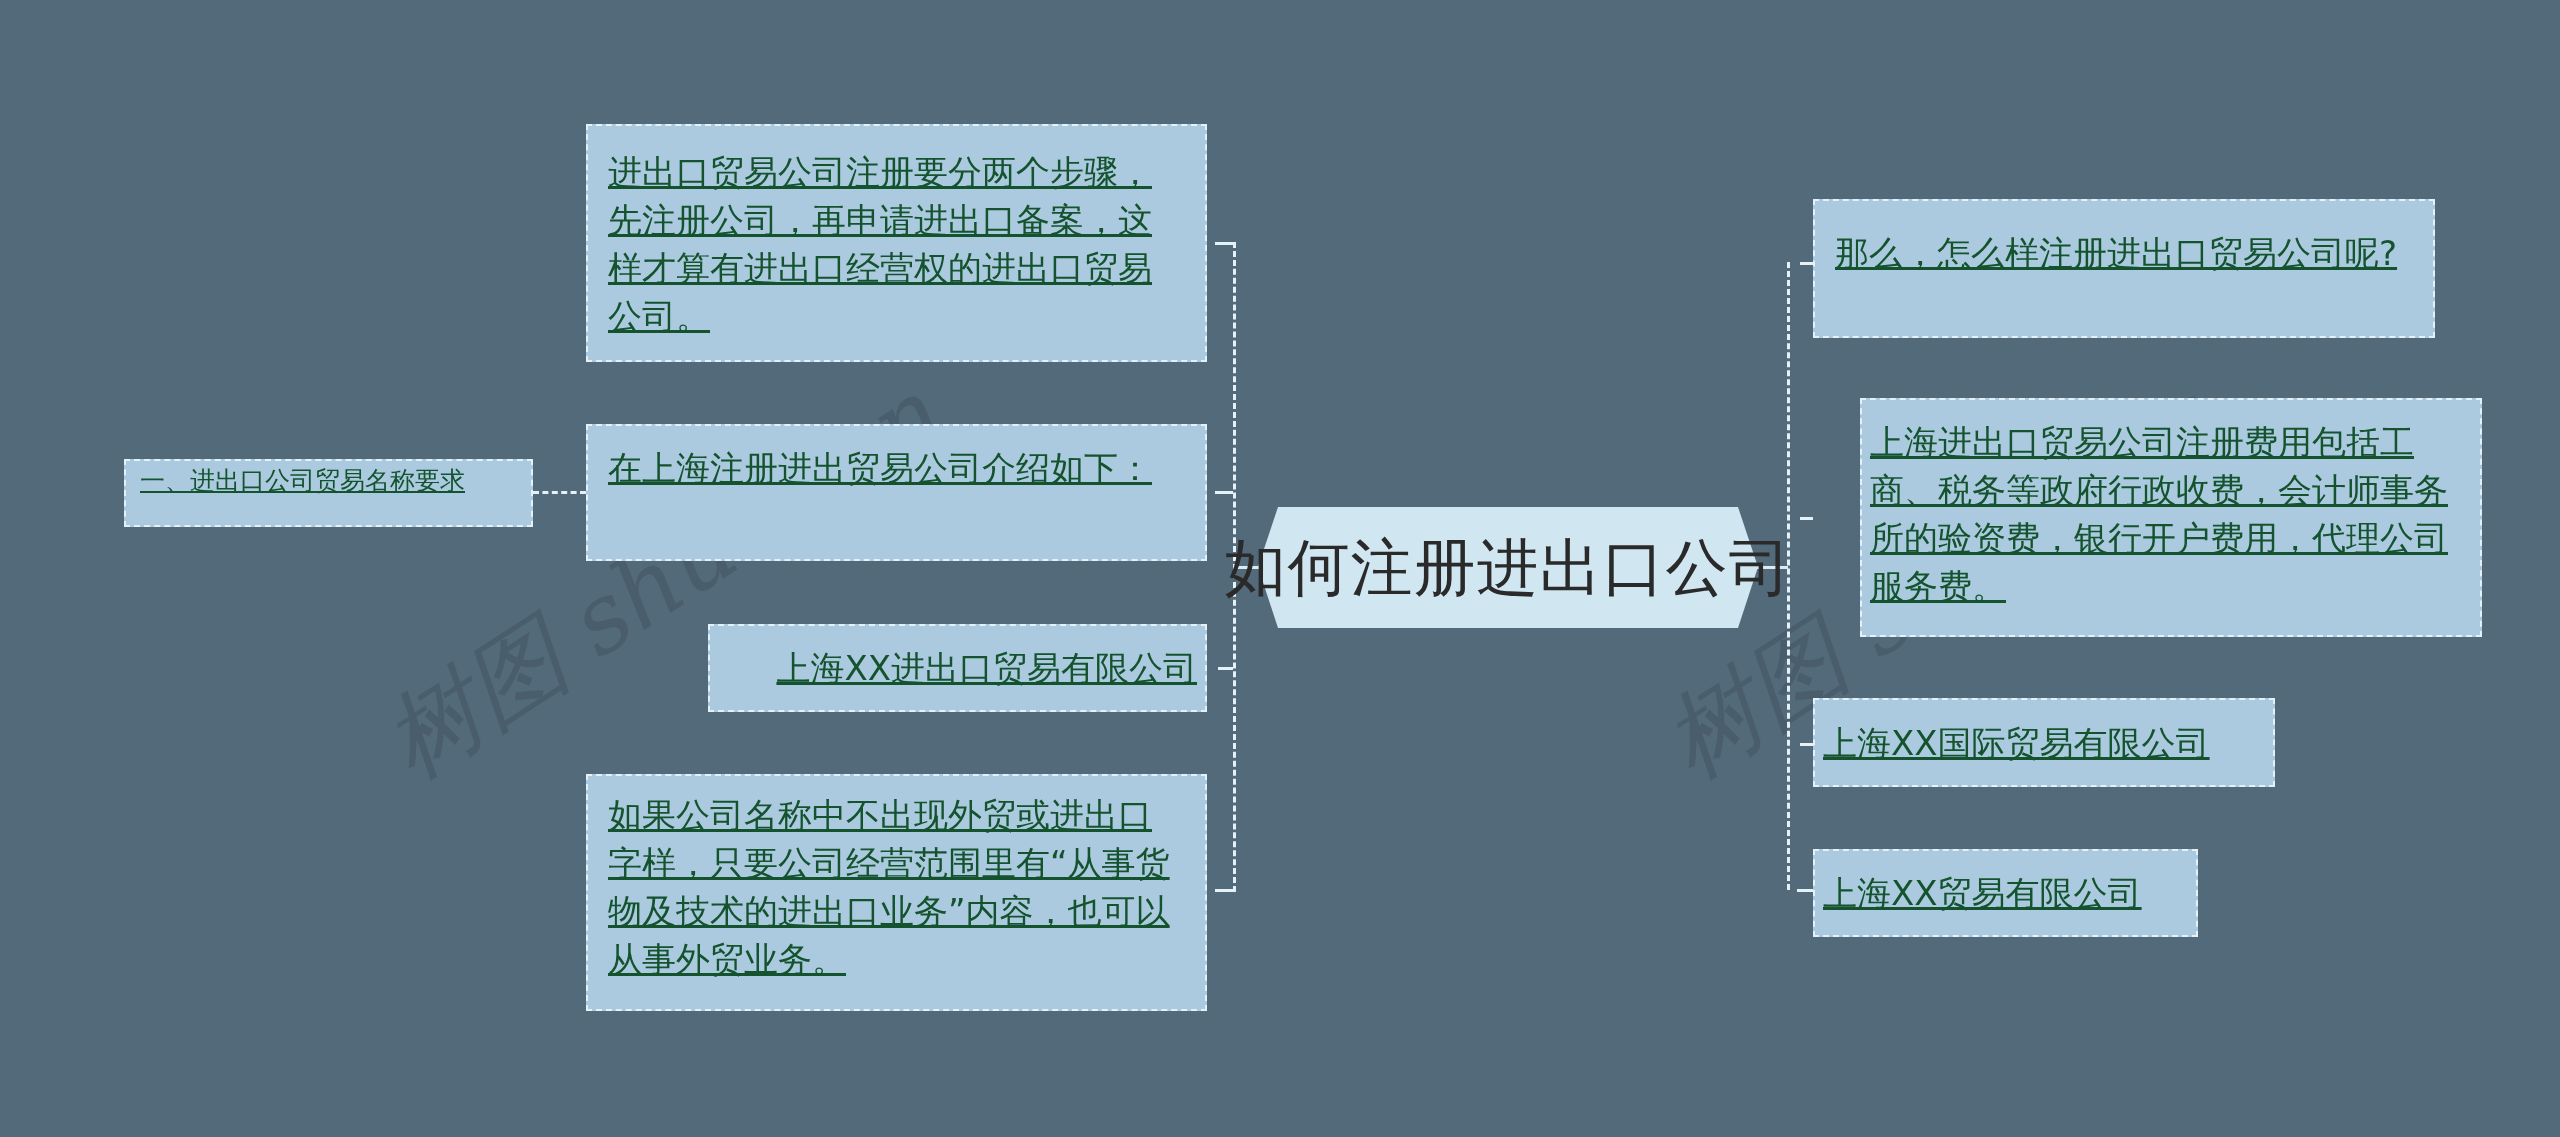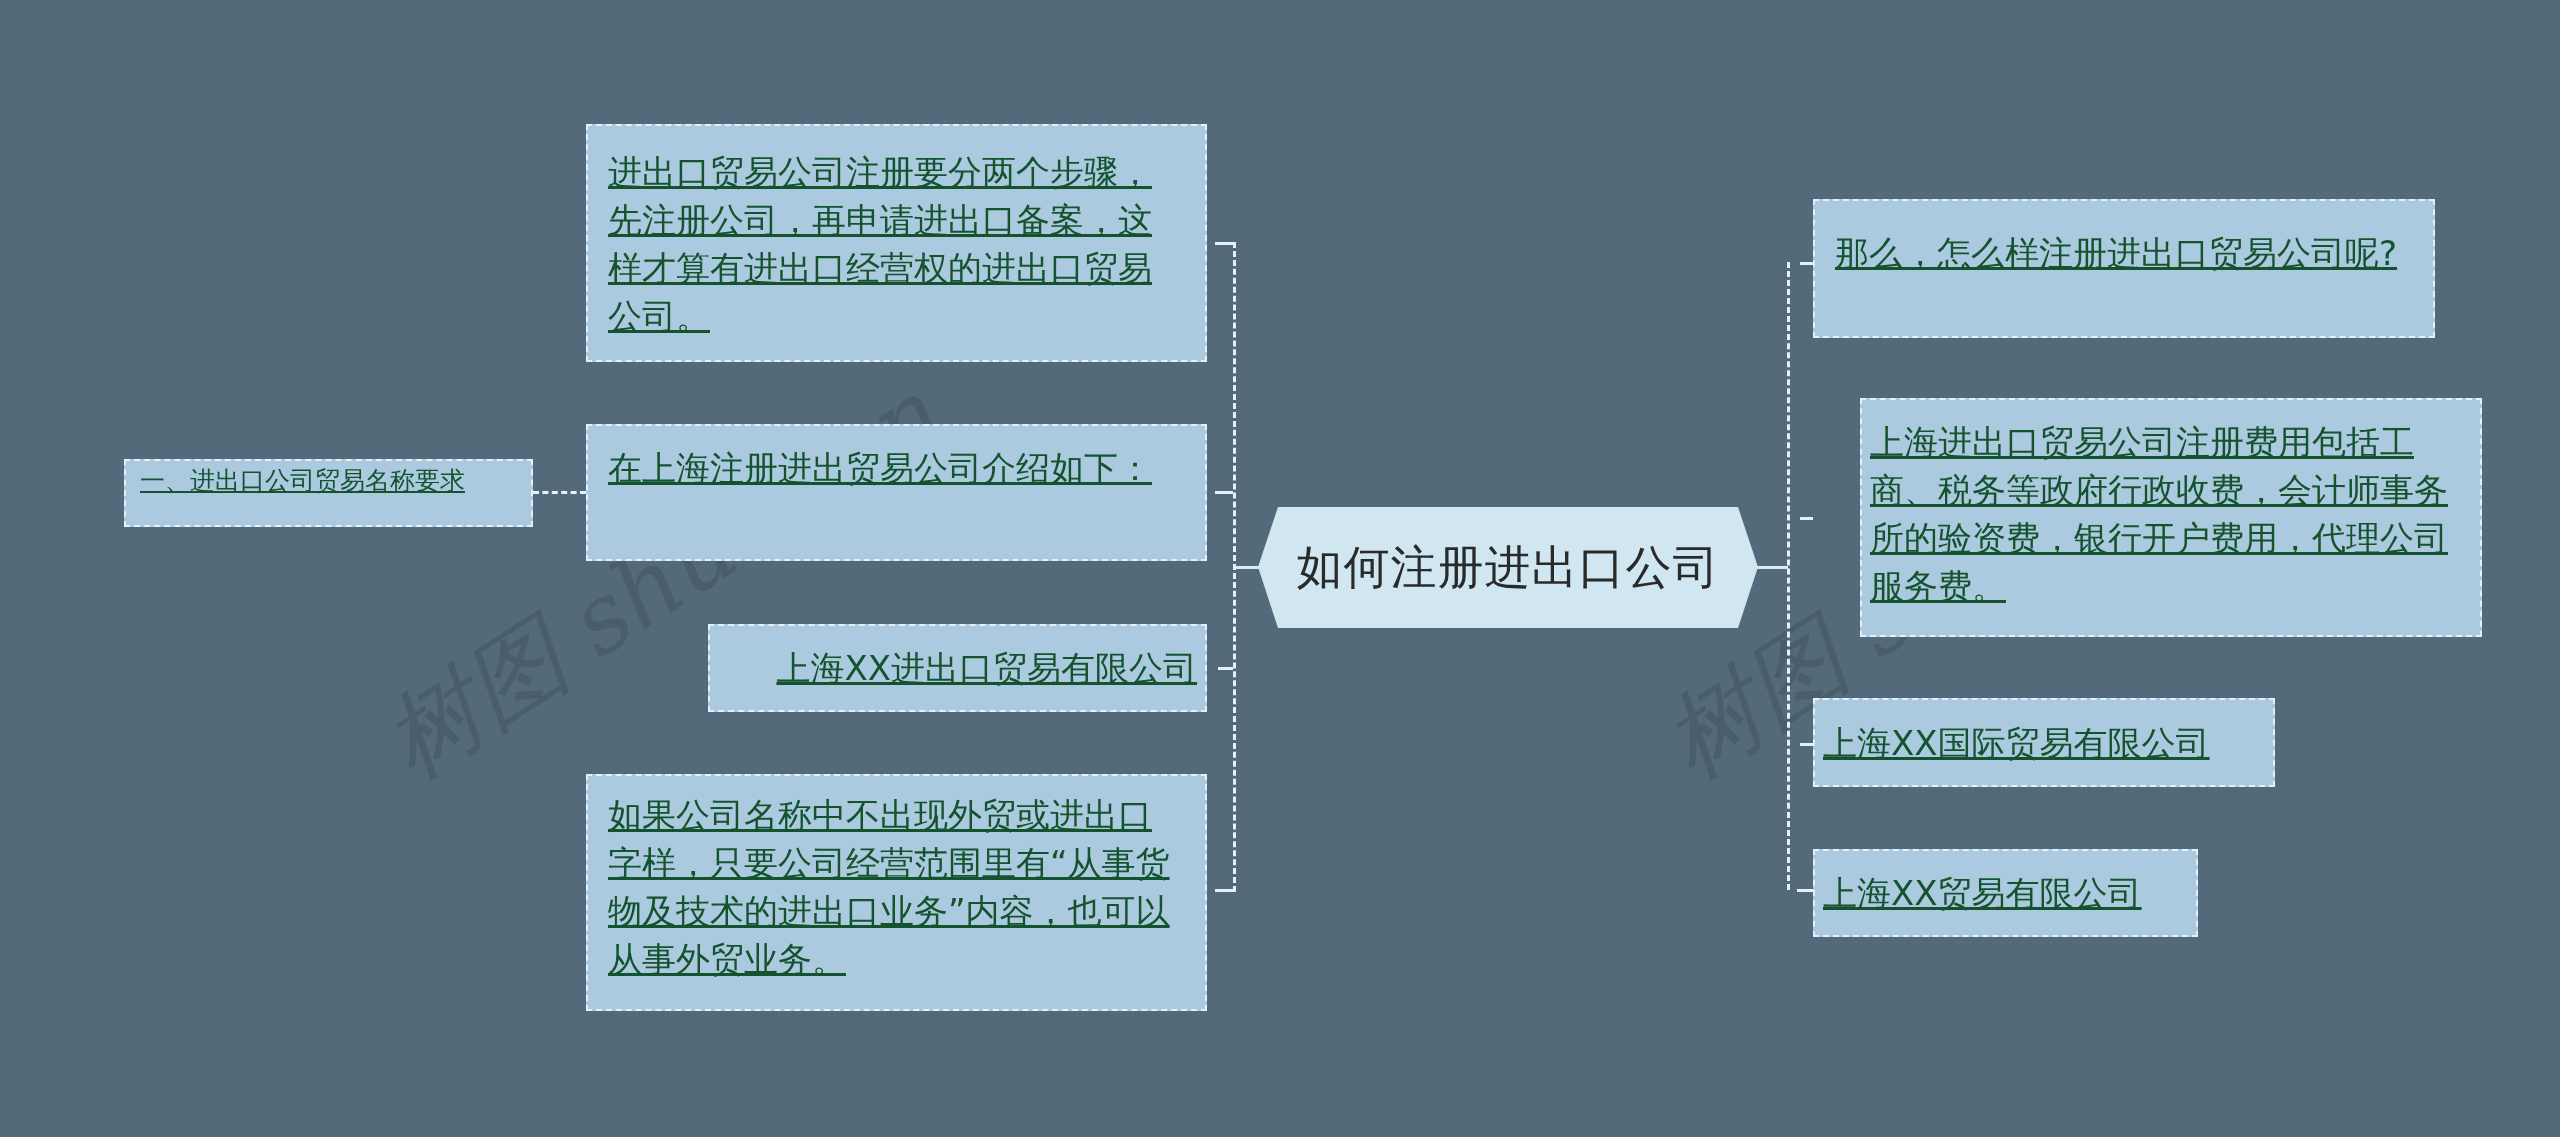--- a/index.html
+++ b/index.html
@@ -54,21 +54,21 @@
       display: flex;
       align-items: center;
       justify-content: center;
     }
     .center svg {
       position: absolute;
       left: 0; top: 0;
     }
     .center .title {
       position: relative;
-      font-size: 46px;
+      font-size: 62px;
       color: #2a2a2a;
       white-space: nowrap;
       letter-spacing: 1px;
     }
     .vline {
       position: absolute;
       width: 0;
       border-left: 3px dashed #e4f1f8;
     }
     .hline {

